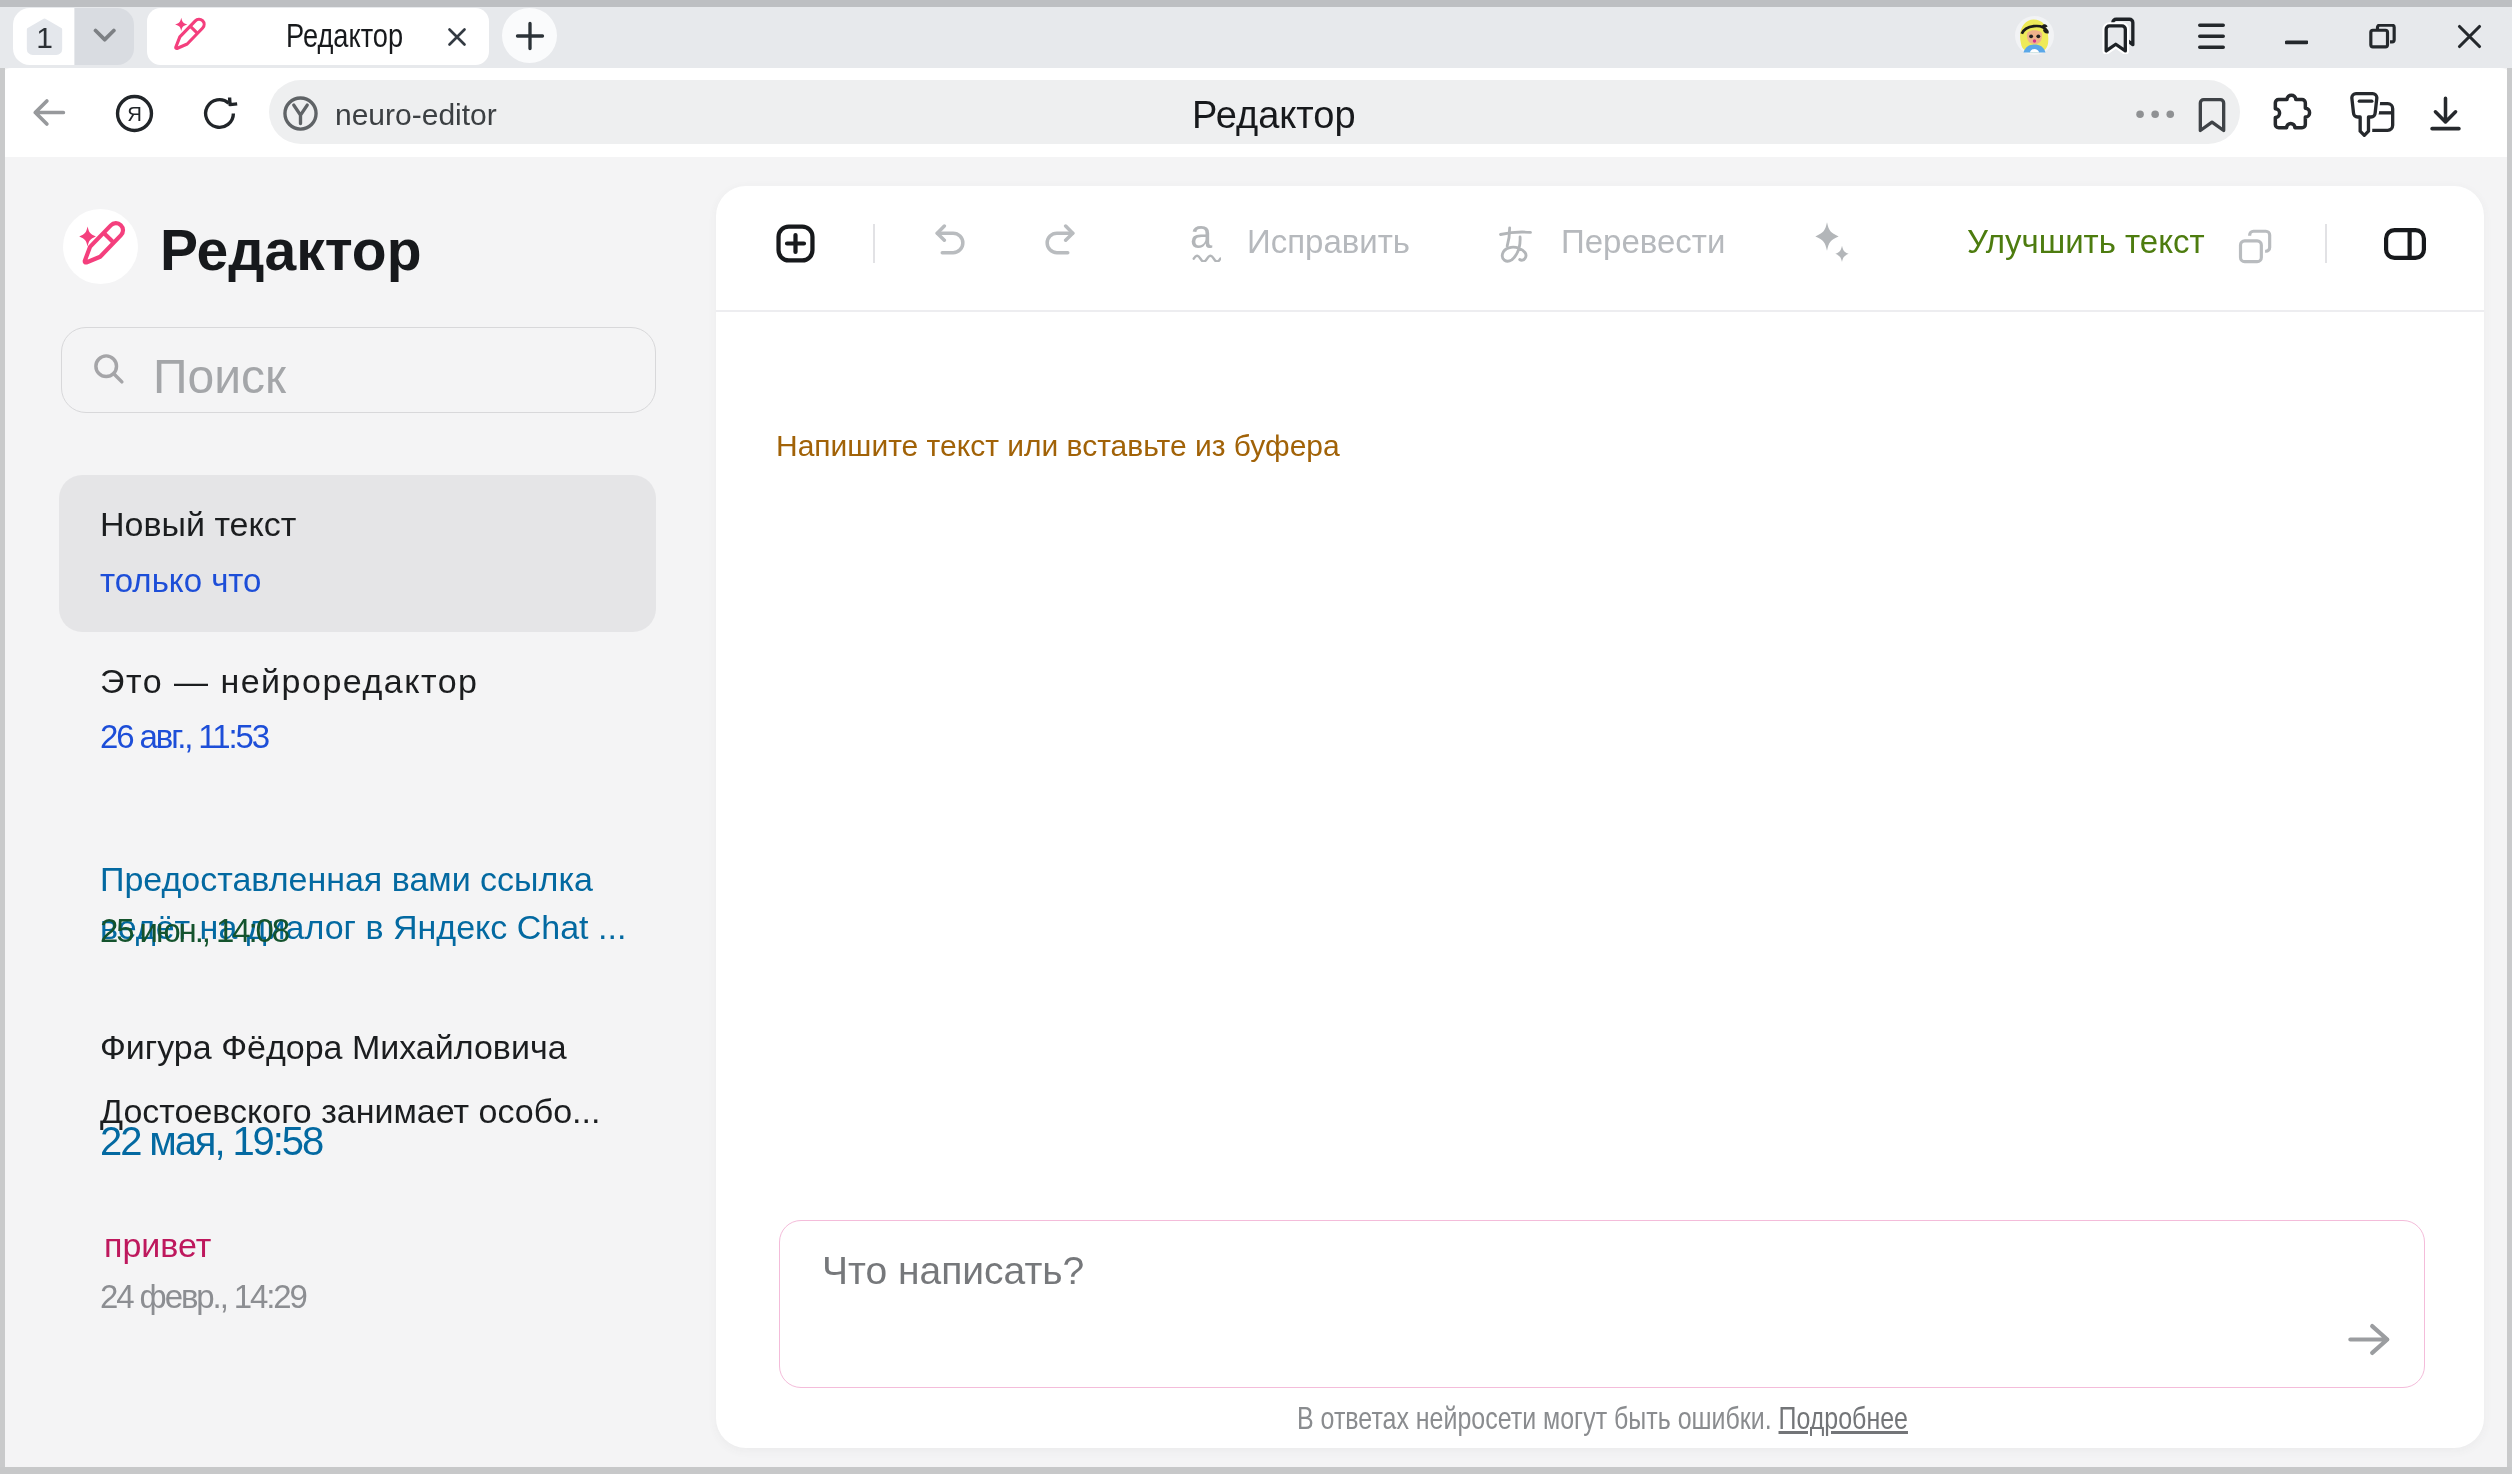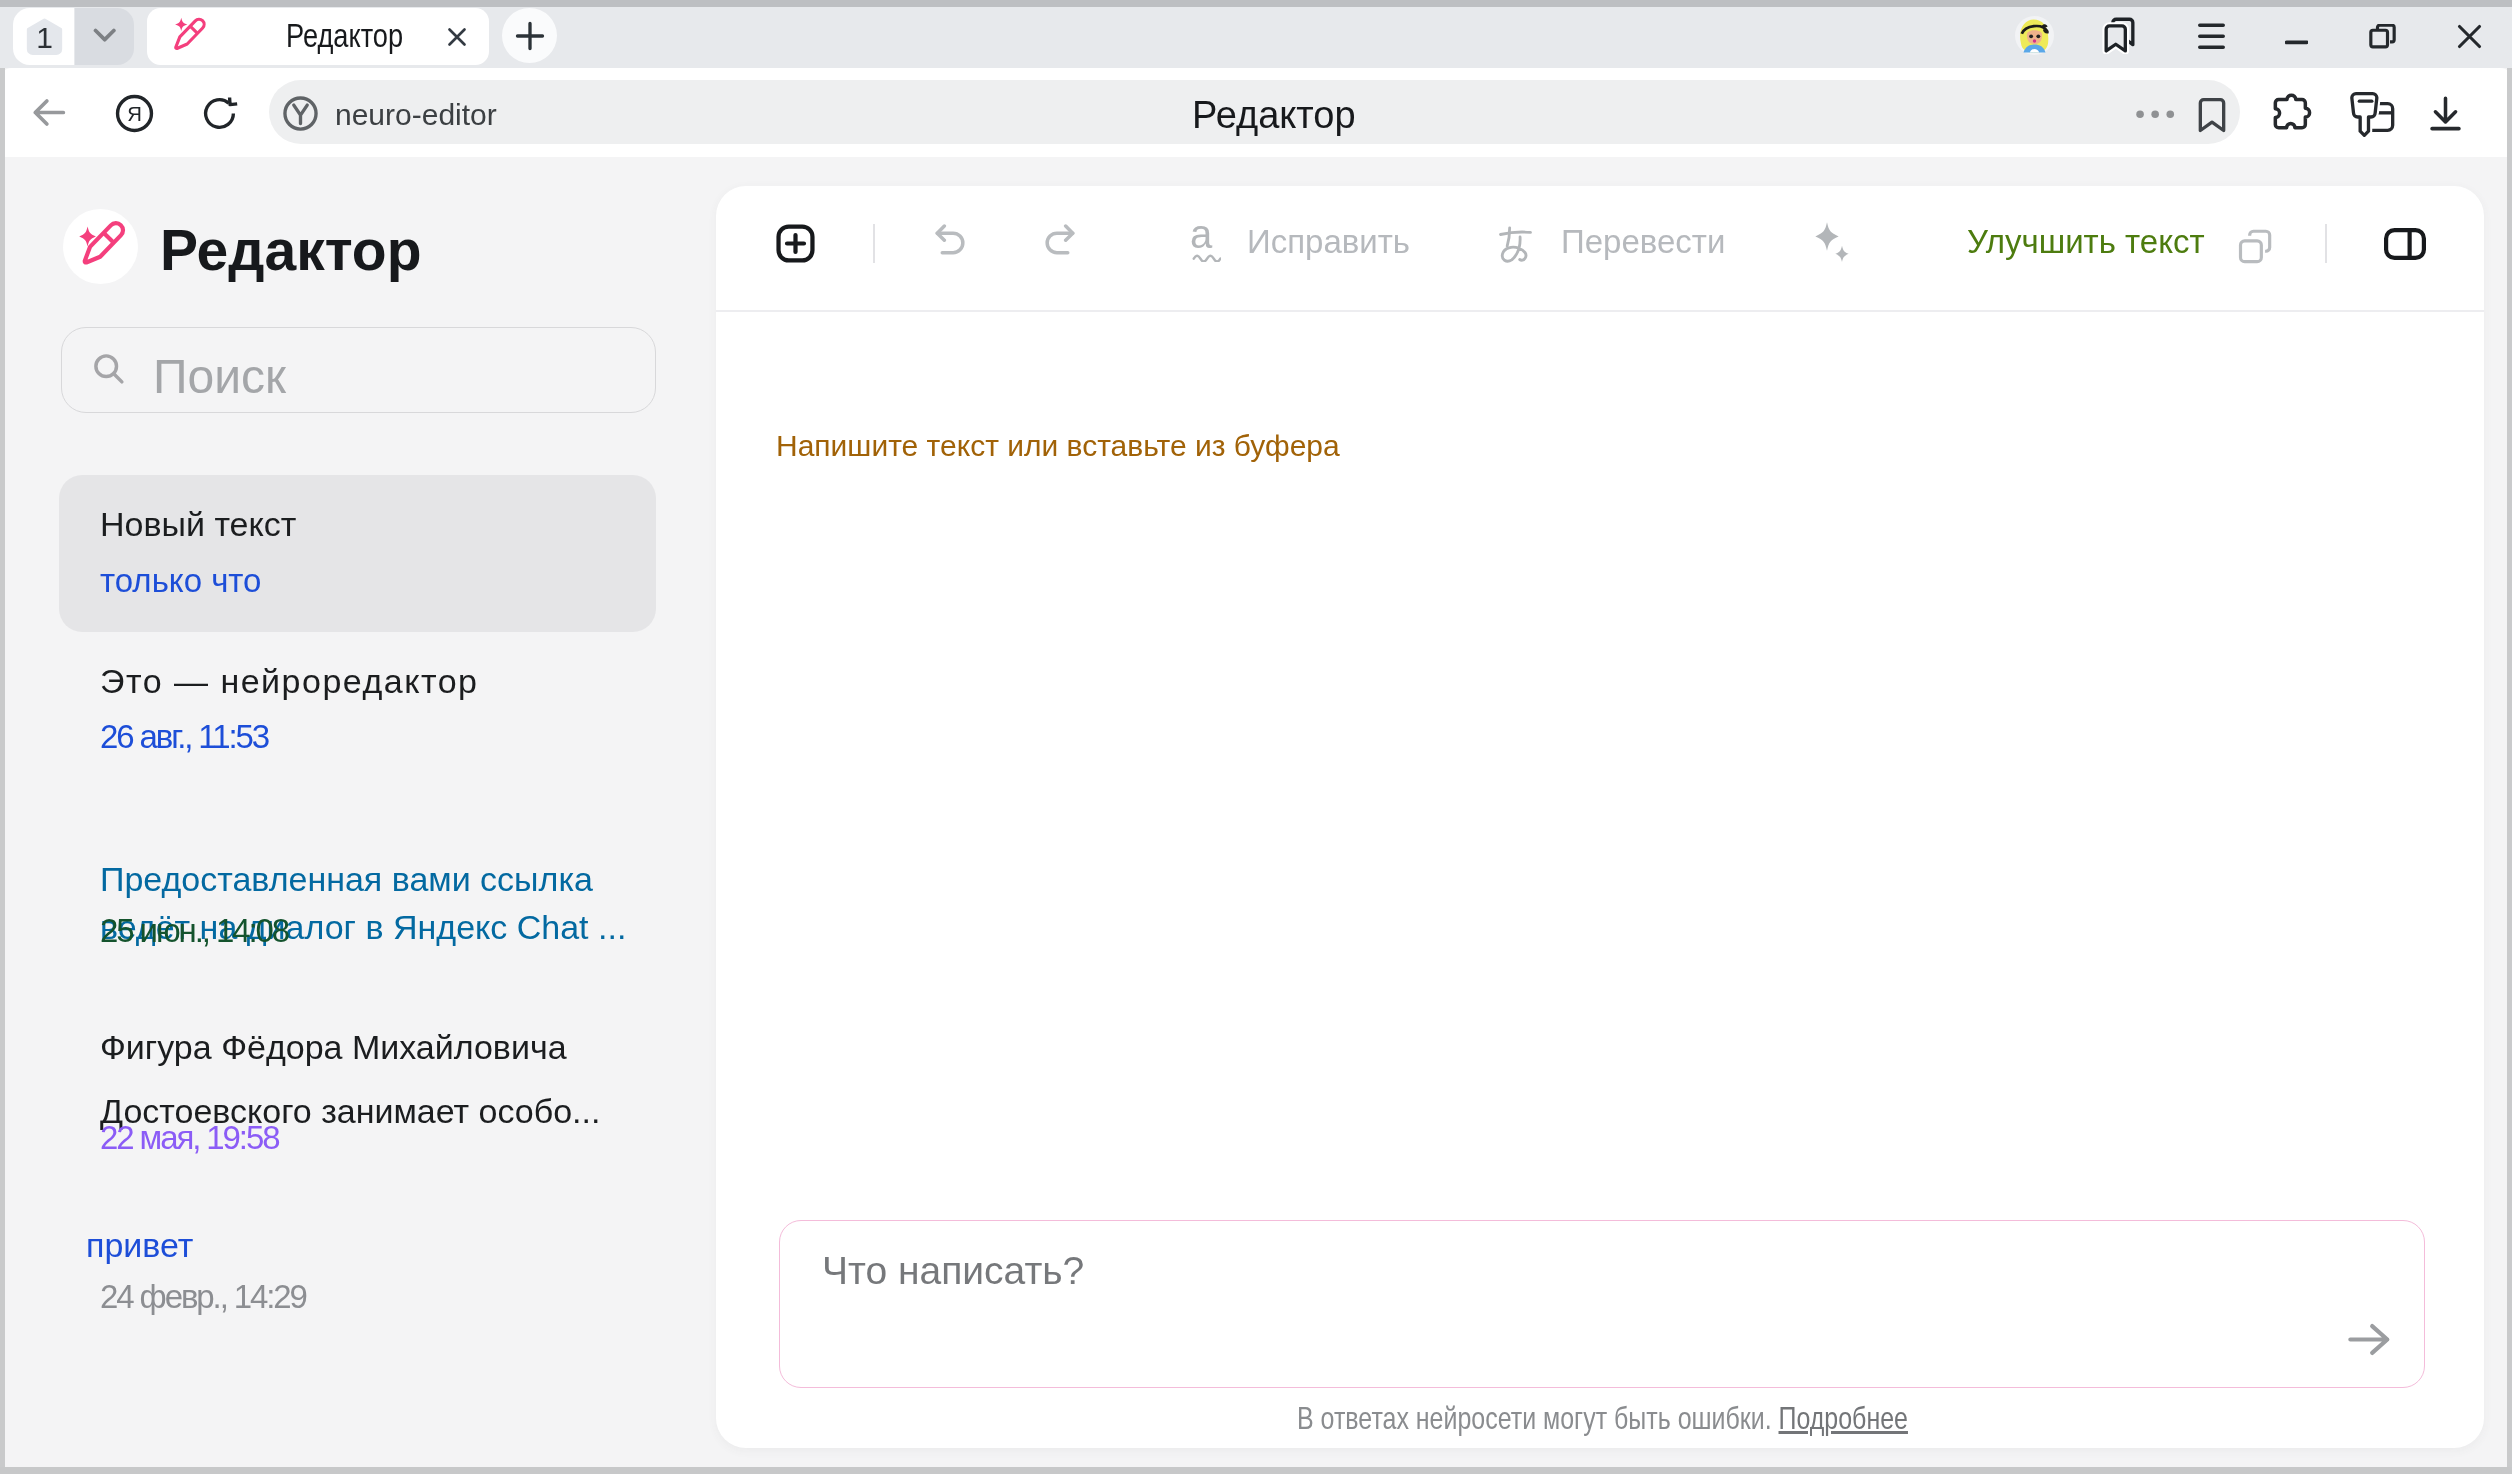--- a/index.html
+++ b/index.html
@@ -139,22 +139,22 @@
 </svg>
 <div class="t" style="left:153px;top:353px;font-size:48px;color:#a4a6a9">Поиск</div>
 <div class="abs" style="left:59px;top:475px;width:597px;height:157px;background:#e5e5e7;border-radius:23.4px"></div>
 <div class="t" style="left:100px;top:507px;font-size:34px;color:#1b1d1f">Новый текст</div>
 <div class="t" style="left:100px;top:564px;font-size:33px;color:#1d4ed8">только что</div>
 <div class="t" style="left:100px;top:664px;font-size:34px;letter-spacing:1.5px;color:#1b1d1f">Это — нейроредактор</div>
 <div class="t" style="left:100px;top:720px;font-size:33px;letter-spacing:-2.1px;color:#1d4ed8">26 авг., 11:53</div>
 <div class="t" style="left:100px;top:855px;font-size:34px;line-height:48px;color:#0369a1">Предоставленная вами ссылка<br>ведёт на диалог в Яндекс Chat ...</div>
 <div class="t" style="left:100px;top:914px;font-size:33px;letter-spacing:-2.1px;color:#14532d">25 июн., 14:08</div>
 <div class="t" style="left:100px;top:1015px;font-size:34px;line-height:64px;color:#1b1d1f">Фигура Фёдора Михайловича<br>Достоевского занимает особо...</div>
-<div class="t" style="left:100px;top:1121px;font-size:33px;letter-spacing:-2.1px;color:#8b5cf6">22 мая, 19:58</div>
-<div class="t" style="left:86px;top:1228px;font-size:34px;color:#1d4ed8">привет</div>
+<div class="t" style="left:100px;top:1121px;font-size:40px;letter-spacing:-2.1px;color:#0369a1">22 мая, 19:58</div>
+<div class="t" style="left:104px;top:1228px;font-size:34px;color:#be185d">привет</div>
 <div class="t" style="left:100px;top:1280px;font-size:33px;letter-spacing:-2.1px;color:#8c8e92">24 февр., 14:29</div>
 
 <div class="abs" style="left:716px;top:186px;width:1768px;height:1262px;background:#ffffff;border-radius:30px;box-shadow:0 2.5px 10px rgba(70,70,80,0.05)"></div>
 <div class="abs" style="left:716px;top:310px;width:1768px;height:1.7px;background:#ededf0"></div>
 
 <svg style="left:776px;top:224px" width="39" height="39" viewBox="0 0 46 46">
 <rect x="3" y="3" width="40" height="40" rx="12" fill="none" stroke="#17191c" stroke-width="5"></rect>
 <path d="M23 13 V33 M13 23 H33" stroke="#17191c" stroke-width="5" stroke-linecap="round"></path>
 </svg>
 <div class="abs" style="left:873px;top:224px;width:1.7px;height:39px;background:#e2e2e5"></div>

